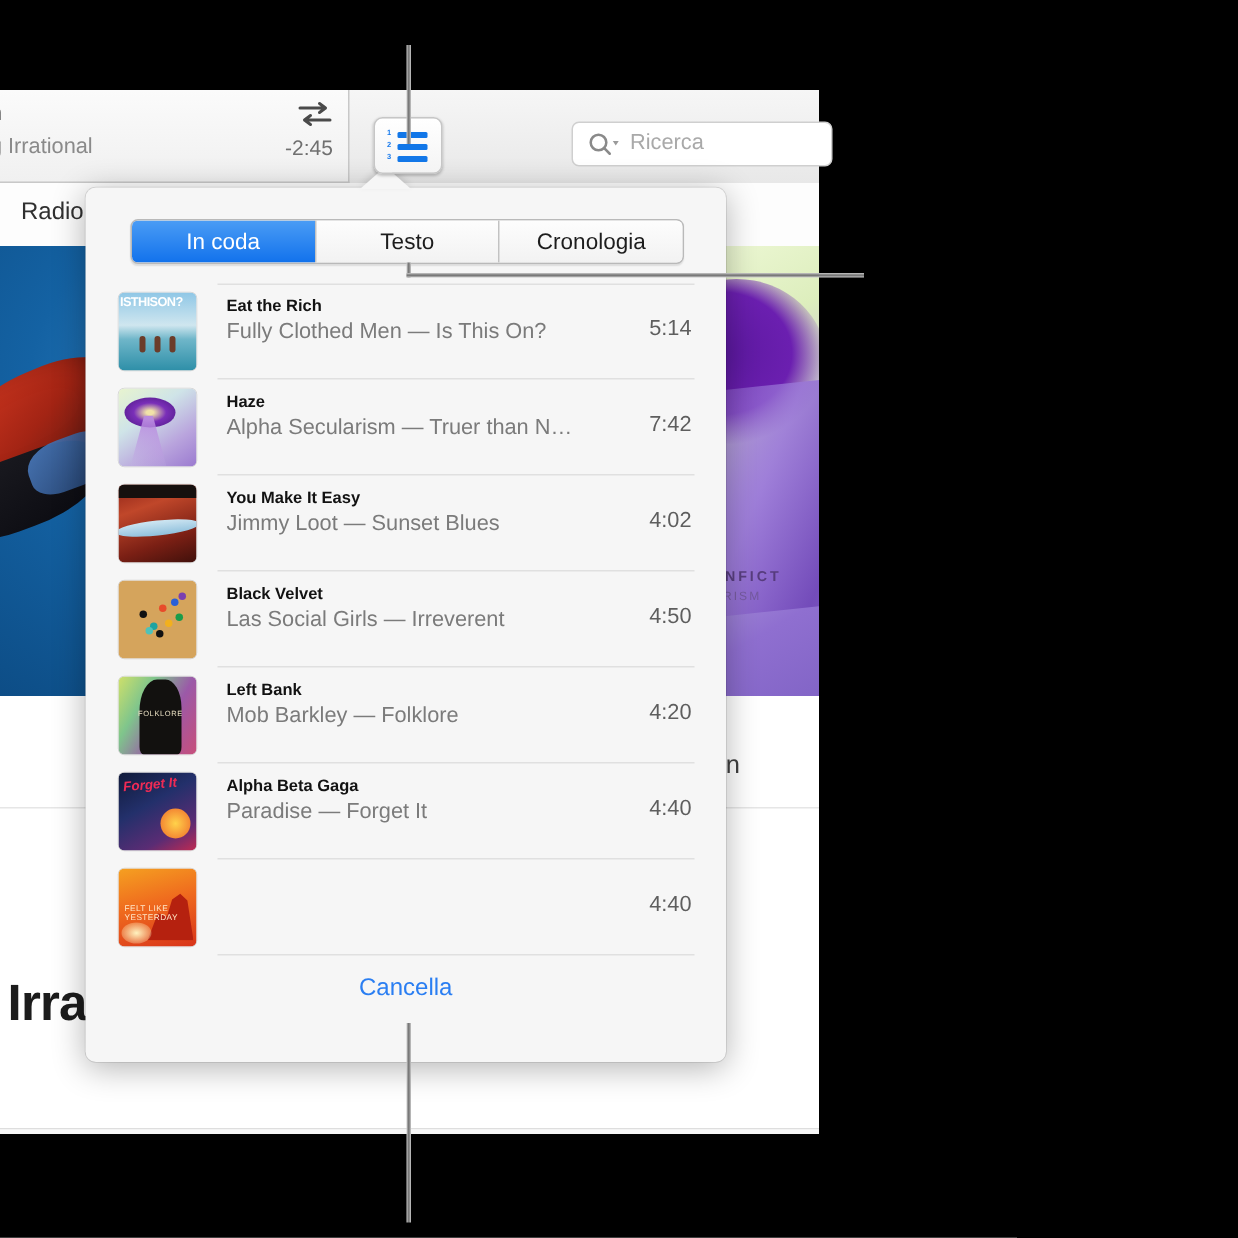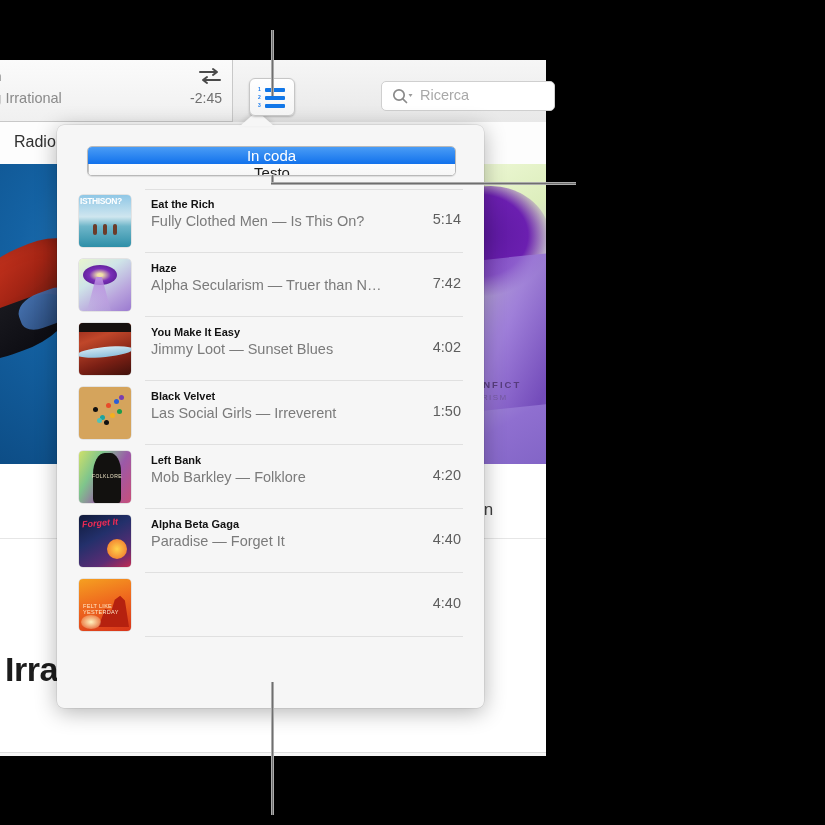--- a/index.html
+++ b/index.html
@@ -77,21 +77,21 @@
   
   #popover{position:absolute;left:57px;top:125px;width:427px;height:583px;border-radius:7px;
      background:#f6f6f6;box-shadow:0 4px 22px rgba(0,0,0,.30),0 0 0 .5px rgba(0,0,0,.12);z-index:40;}
   #pop-arrow{position:absolute;left:240px;top:111px;width:0;height:0;
      border-left:17px solid transparent;border-right:17px solid transparent;
      border-bottom:15px solid #f6f6f6;z-index:41;
      filter:drop-shadow(0 -2px 2px rgba(0,0,0,.12));}
 
   #segmented{position:absolute;left:30px;top:21px;width:367px;height:28px;border-radius:5px;
      border:1px solid #b9b9b9;overflow:hidden;display:flex;background:#fff;
-     box-shadow:0 1px 1px rgba(0,0,0,.10);flex-direction:column;}
+     box-shadow:0 1px 1px rgba(0,0,0,.10);}
   .seg{flex:1;display:flex;align-items:center;justify-content:center;font-size:15px;color:#1d1d1d;
      background:linear-gradient(#fdfdfd,#f2f2f2);border-left:1px solid #c2c2c2;}
   .seg:first-child{border-left:none;}
   .seg.active{background:linear-gradient(#4a9cf5,#1272ec);color:#fff;}
 
   #track-list{position:absolute;left:22px;top:64px;width:384px;}
   .track{position:relative;height:64px;}
   .track .thumb{position:absolute;left:0;top:6px;width:52px;height:52px;border-radius:4px;overflow:hidden;
      box-shadow:0 0 0 .5px rgba(0,0,0,.15);}
   .track .meta{position:absolute;left:72px;top:9px;width:236px;}
@@ -291,21 +291,21 @@
           <span class="d" style="left:25px;top:33px;background:#111"></span>
           <span class="d" style="left:38px;top:22px;background:#1b9c4a"></span>
           <span class="d" style="left:18px;top:31px;background:#4fc2b8"></span>
           <span class="d" style="left:40px;top:8px;background:#7a3fb0"></span>
         </div>
       </div>
       <div class="meta">
         <div class="t-title">Black Velvet</div>
         <div class="t-sub">Las Social Girls — Irreverent</div>
       </div>
-      <div class="t-time">1:50</div>
+      <div class="t-time">4:50</div>
       <div class="divider"></div>
     </div>
 
     <div class="track">
       <div class="thumb">
         <div class="a5">
           <span class="fig"></span>
           <span class="lbl">FOLKLORE</span>
         </div>
       </div>
@@ -339,18 +339,19 @@
           <span class="txt">FELT LIKE YESTERDAY</span>
           <span class="glow"></span>
         </div>
       </div>
       <div class="t-time">4:40</div>
       <div class="divider"></div>
     </div>
 
   </div>
 
+  <div id="clear-button">Cancella</div>
 </div>
 
 <div class="callout" id="callout-top"></div>
 <div class="callout" id="callout-mid-v"></div>
 <div class="callout" id="callout-mid-h"></div>
 <div class="callout" id="callout-bottom"></div>
 
 </body></html>

